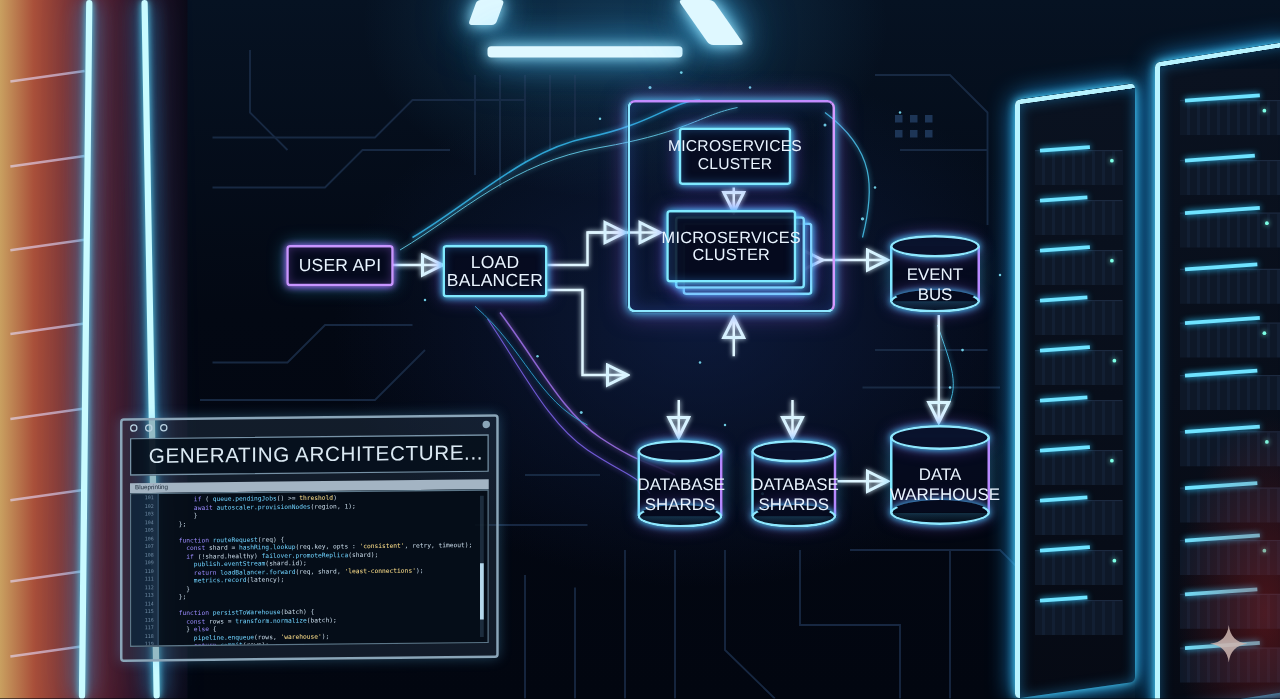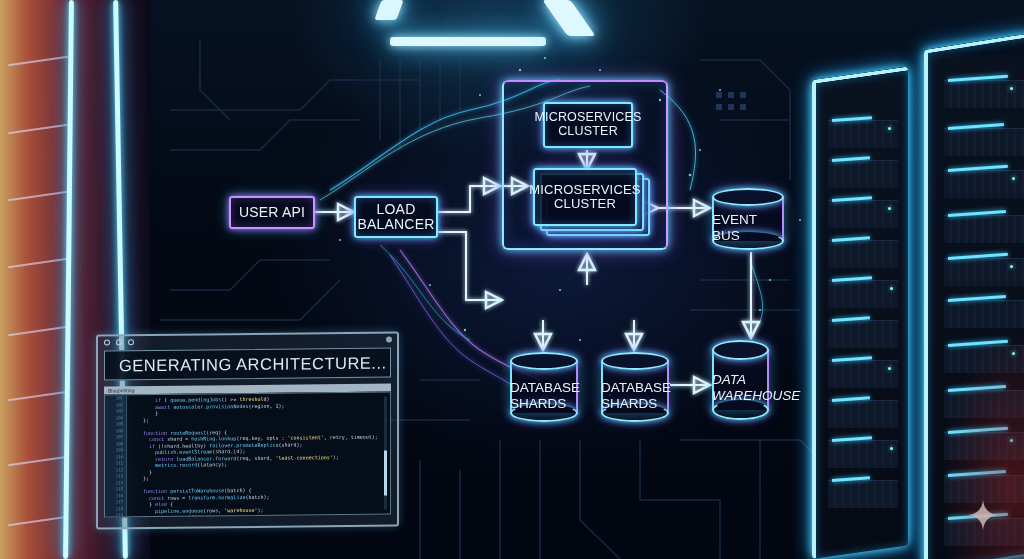--- a/index.html
+++ b/index.html
@@ -51,21 +51,21 @@
 
   
   .cyl { position: absolute; }
   .cyl-body { position: absolute; left: 0; right: 0; background: rgba(6,10,30,0.85);
     border-left: 2px solid #7fe9ff; border-right: 2px solid #b88aff;
     box-shadow: 0 0 12px rgba(80,200,255,0.45); }
   .cyl-top, .cyl-bot { position: absolute; left: 0; right: 0; border-radius: 50%;
     border: 2px solid #8ee8ff; box-shadow: 0 0 6px #3fcfff, 0 0 12px rgba(170,100,255,0.5); }
   .cyl-top { background: rgba(10,18,44,0.95); }
   .cyl-bot { border-top-color: transparent; background: transparent; }
-  .cyl-label { position: absolute; left: 0; right: 0; color: #e9f4ff;
+  .cyl-label { position: absolute; left: 0; right: 0; text-align: center; color: #e9f4ff;
     font-size: 13.5px; line-height: 1.15; text-transform: uppercase; }
 
   
   .pipe { position: absolute; background: rgba(6,10,30,0.88);
     border-top: 2px solid #c895ff; border-bottom: 2px solid #7fe9ff;
     box-shadow: 0 0 8px #43d4ff, 0 0 16px rgba(160,100,255,0.5); }
   .pipe-end { position: absolute; top: -2px; bottom: -2px; width: 18px; border-radius: 50%;
     border: 2px solid #8ee8ff; background: rgba(10,18,44,0.95); box-shadow: 0 0 6px #3fcfff; }
   .pipe-label { position: absolute; inset: 0; display: flex; align-items: center; justify-content: center;
     color: #e9f4ff; font-size: 14px; text-transform: uppercase; }
@@ -357,21 +357,21 @@
   <div class="cyl" style="left:601px;top:352px;width:68px;height:70px;">
     <div class="cyl-body" style="top:9px;bottom:9px;"></div>
     <div class="cyl-bot" style="bottom:0;height:18px;"></div>
     <div class="cyl-top" style="top:0;height:18px;"></div>
     <div class="cyl-label" style="top:28px;">
       <div>DATABASE</div>
       <div>SHARDS</div>
     </div>
   </div>
 
-  <div class="cyl" style="left:712px;top:340px;width:57px;height:80px;font-style:italic;">
+  <div class="cyl" style="left:712px;top:340px;width:80px;height:80px;">
     <div class="cyl-body" style="top:10px;bottom:10px;"></div>
     <div class="cyl-bot" style="bottom:0;height:20px;"></div>
     <div class="cyl-top" style="top:0;height:20px;"></div>
     <div class="cyl-label" style="top:32px;">
       <div>DATA</div>
       <div>WAREHOUSE</div>
     </div>
   </div>
 
   <div class="panel">

